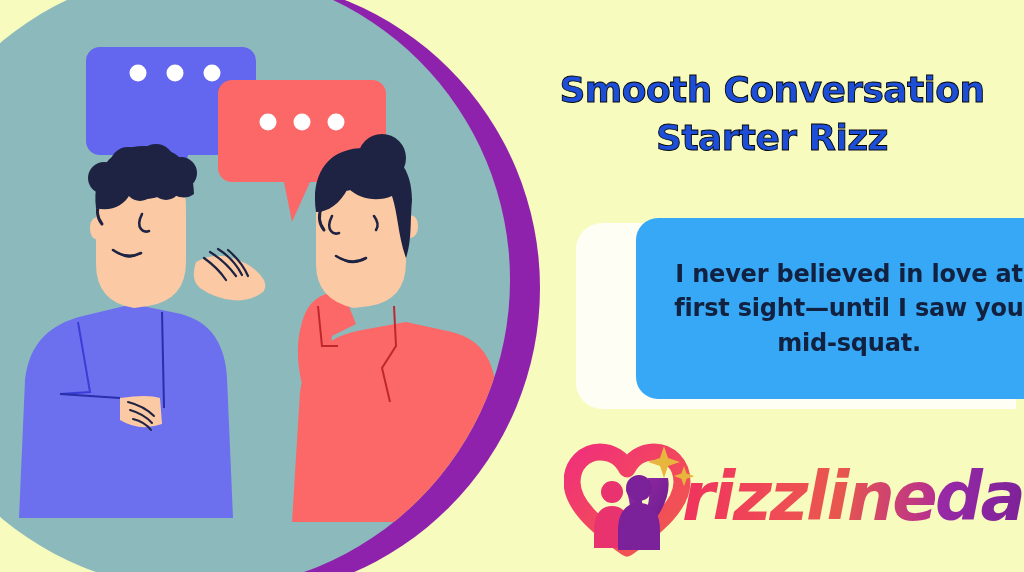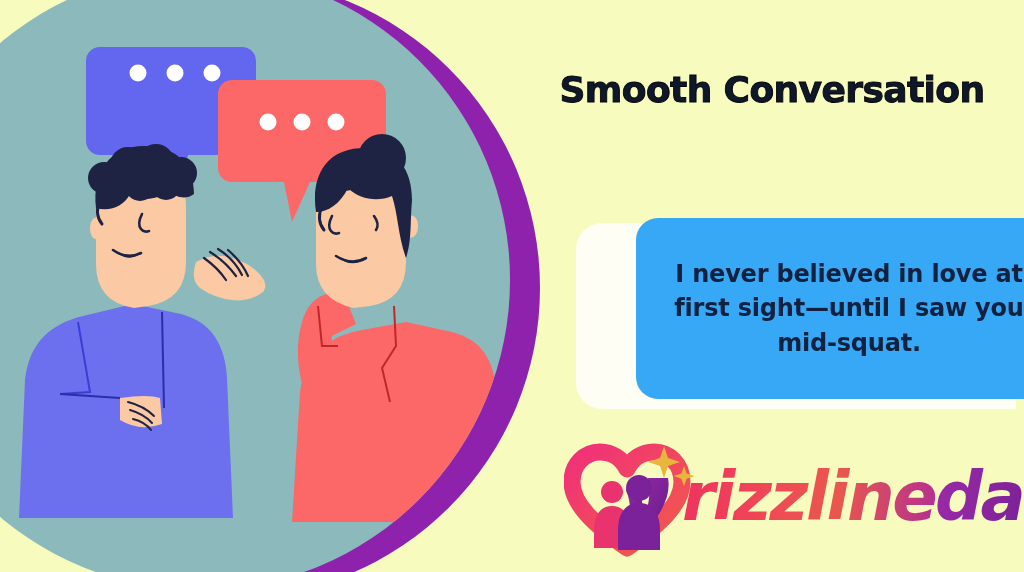--- a/index.html
+++ b/index.html
@@ -62,21 +62,21 @@
     position: absolute;
     left: 0;
     top: 42px;
     width: 504px;
     text-align: center;
     font-family: "DejaVu Sans", "Liberation Sans", sans-serif;
     font-weight: 700;
     font-size: 36px;
     line-height: 1.34;
     letter-spacing: -0.6px;
-    color: #0f172a;
+    color: #1d4ed8;
     -webkit-text-stroke: 0.9px #050505;
   }
 
   
   #quote-wrap {
     position: absolute;
     left: 56px;
     top: 218px;
     width: 448px;
     height: 188px;
@@ -226,20 +226,21 @@
           <path d="M394 306 l2 40 l-14 22 l8 34" stroke="#C0272D" stroke-width="2" fill="none"></path>
         </g>
       </g>
     </svg>
   </div>
 
   <div id="right-col">
 
     <h1 id="headline">
       <span>Smooth Conversation</span><br>
+      <span>Starter Rizz</span>
     </h1>
 
     <div id="quote-wrap">
       <div class="quote-plate"></div>
       <div class="quote-card">
         <div class="quote-text">I never believed in love at first sight—until I saw you mid-squat.</div>
       </div>
     </div>
 
     <div id="logo">

